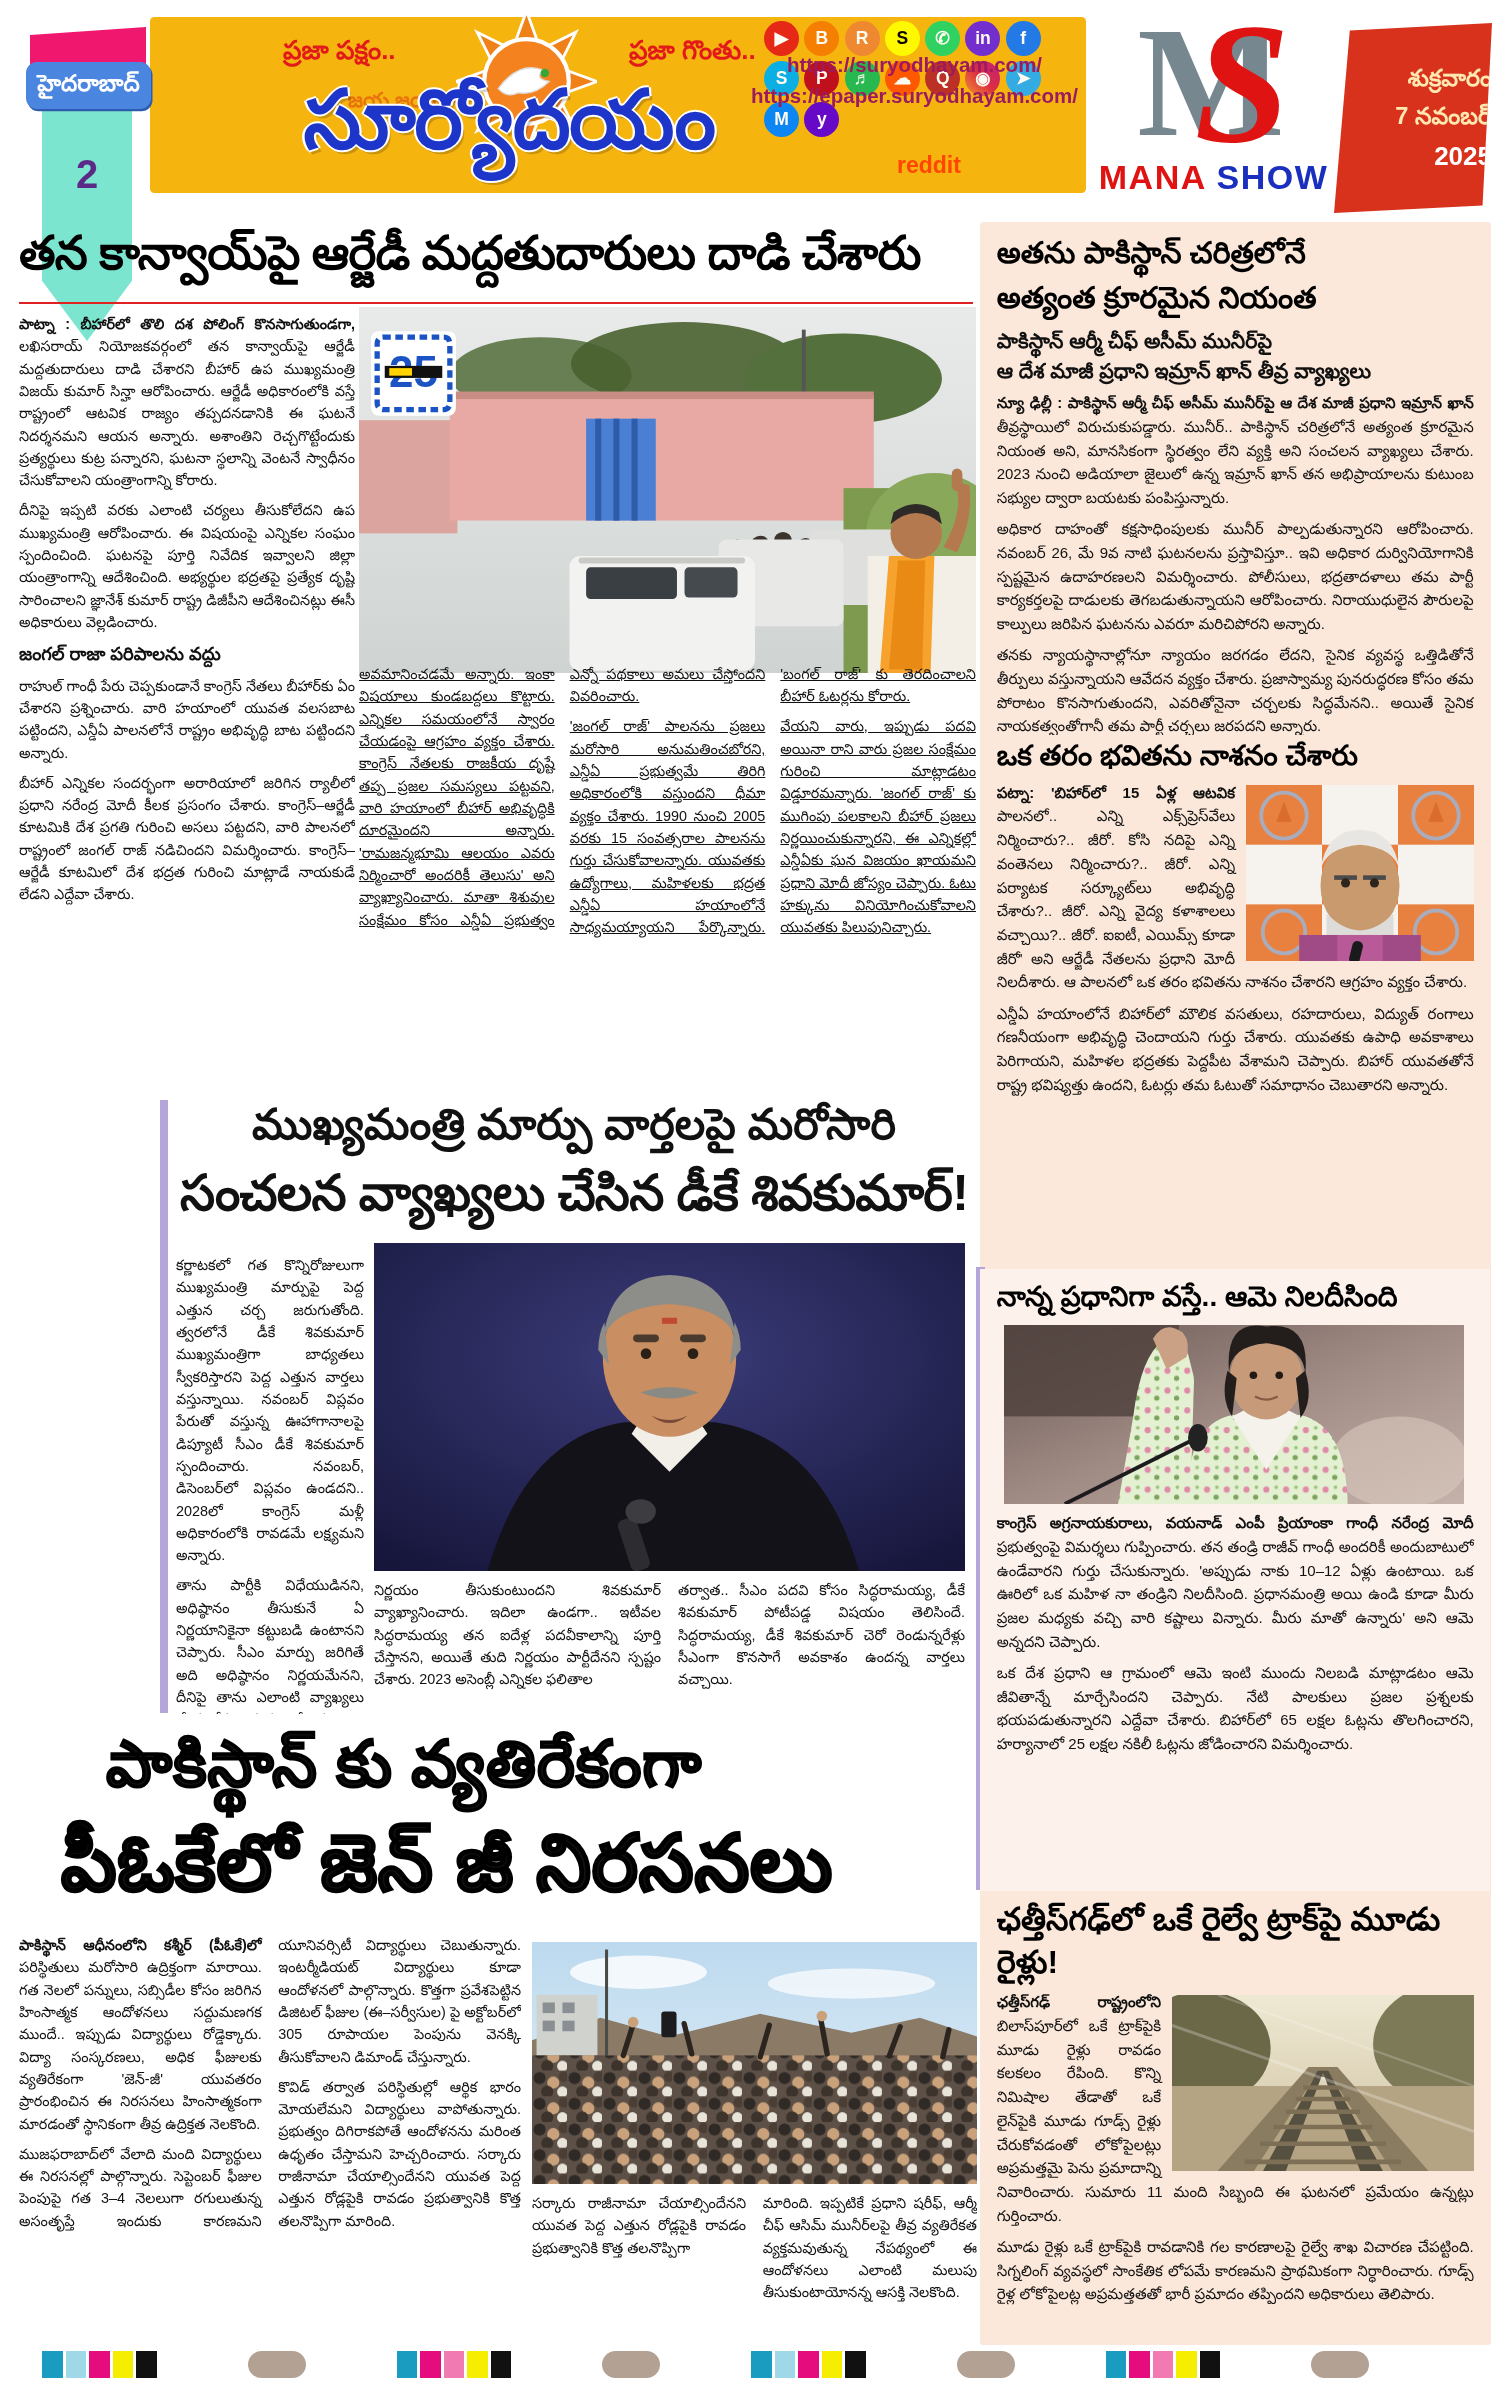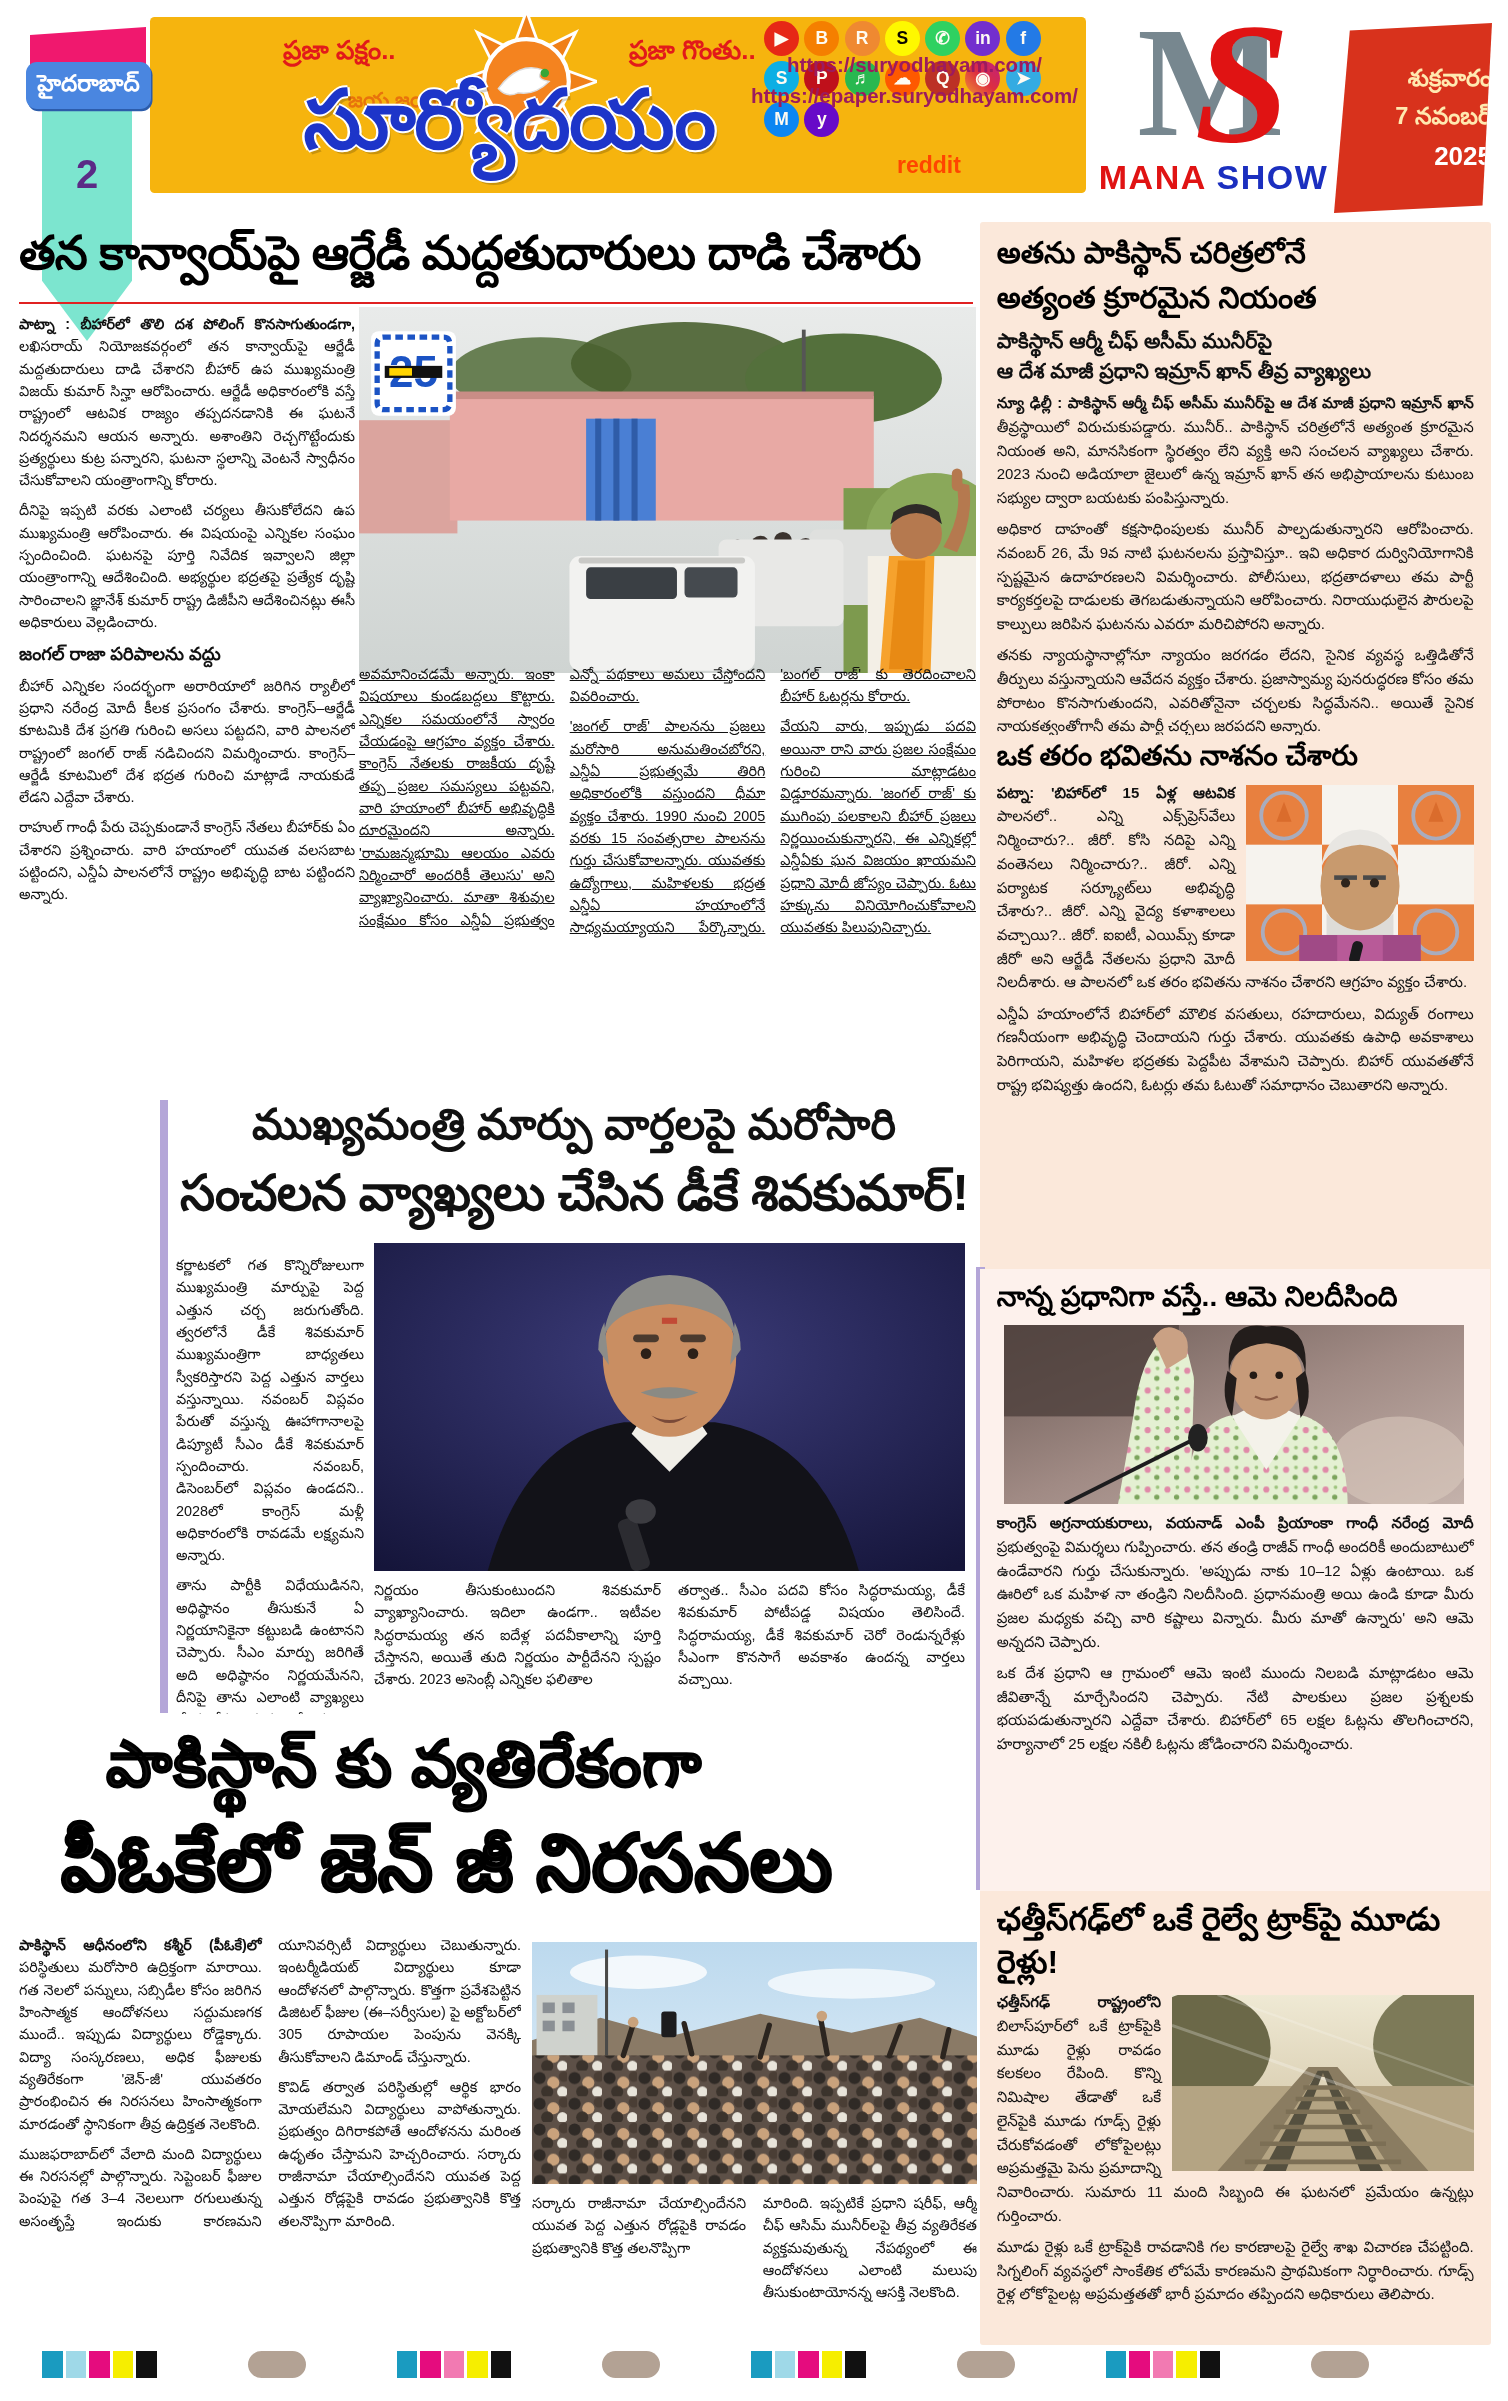--- a/index.html
+++ b/index.html
@@ -160,22 +160,22 @@
     <div class="yr">2025</div>
   </div>
 
   <div class="a1-head">తన కాన్వాయ్‌పై ఆర్జేడీ మద్దతుదారులు దాడి చేశారు</div>
   <div class="a1-rule"></div>
 
   <div class="a1-col bodytxt">
     <p class="lead">పాట్నా : బీహార్‌లో తొలి దశ పోలింగ్ కొనసాగుతుండగా, లఖిసరాయ్ నియోజకవర్గంలో తన కాన్వాయ్‌పై ఆర్జేడీ మద్దతుదారులు దాడి చేశారని బీహార్ ఉప ముఖ్యమంత్రి విజయ్ కుమార్ సిన్హా ఆరోపించారు. ఆర్జేడీ అధికారంలోకి వస్తే రాష్ట్రంలో ఆటవిక రాజ్యం తప్పదనడానికి ఈ ఘటనే నిదర్శనమని ఆయన అన్నారు. అశాంతిని రెచ్చగొట్టేందుకు ప్రత్యర్థులు కుట్ర పన్నారని, ఘటనా స్థలాన్ని వెంటనే స్వాధీనం చేసుకోవాలని యంత్రాంగాన్ని కోరారు.</p>
     <p>దీనిపై ఇప్పటి వరకు ఎలాంటి చర్యలు తీసుకోలేదని ఉప ముఖ్యమంత్రి ఆరోపించారు. ఈ విషయంపై ఎన్నికల సంఘం స్పందించింది. ఘటనపై పూర్తి నివేదిక ఇవ్వాలని జిల్లా యంత్రాంగాన్ని ఆదేశించింది. అభ్యర్థుల భద్రతపై ప్రత్యేక దృష్టి సారించాలని జ్ఞానేశ్ కుమార్ రాష్ట్ర డిజీపీని ఆదేశించినట్లు ఈసీ అధికారులు వెల్లడించారు.</p>
     <div class="subhead">జంగల్ రాజా పరిపాలను వద్దు</div>
+    <p>రాహుల్ గాంధీ పేరు చెప్పకుండానే కాంగ్రెస్ నేతలు బీహార్‌కు ఏం చేశారని ప్రశ్నించారు. వారి హయాంలో యువత వలసబాట పట్టిందని, ఎన్డీఏ పాలనలోనే రాష్ట్రం అభివృద్ధి బాట పట్టిందని అన్నారు.</p>
     <p>బీహార్ ఎన్నికల సందర్భంగా అరారియాలో జరిగిన ర్యాలీలో ప్రధాని నరేంద్ర మోదీ కీలక ప్రసంగం చేశారు. కాంగ్రెస్–ఆర్జేడీ కూటమికి దేశ ప్రగతి గురించి అసలు పట్టదని, వారి పాలనలో రాష్ట్రంలో జంగల్ రాజ్ నడిచిందని విమర్శించారు. కాంగ్రెస్–ఆర్జేడీ కూటమిలో దేశ భద్రత గురించి మాట్లాడే నాయకుడే లేడని ఎద్దేవా చేశారు.</p>
-    <p>రాహుల్ గాంధీ పేరు చెప్పకుండానే కాంగ్రెస్ నేతలు బీహార్‌కు ఏం చేశారని ప్రశ్నించారు. వారి హయాంలో యువత వలసబాట పట్టిందని, ఎన్డీఏ పాలనలోనే రాష్ట్రం అభివృద్ధి బాట పట్టిందని అన్నారు.</p>
   </div>
 
   <div class="a1-photo">
     <svg viewBox="0 0 815 485" width="100%" height="100%" preserveAspectRatio="none">
       <defs>
         <linearGradient id="sky1" x1="0" y1="0" x2="0" y2="1">
           <stop offset="0" stop-color="#e9ebea"></stop>
             <stop offset="1" stop-color="#cfd4d2"></stop>
         </linearGradient>
       </defs>

